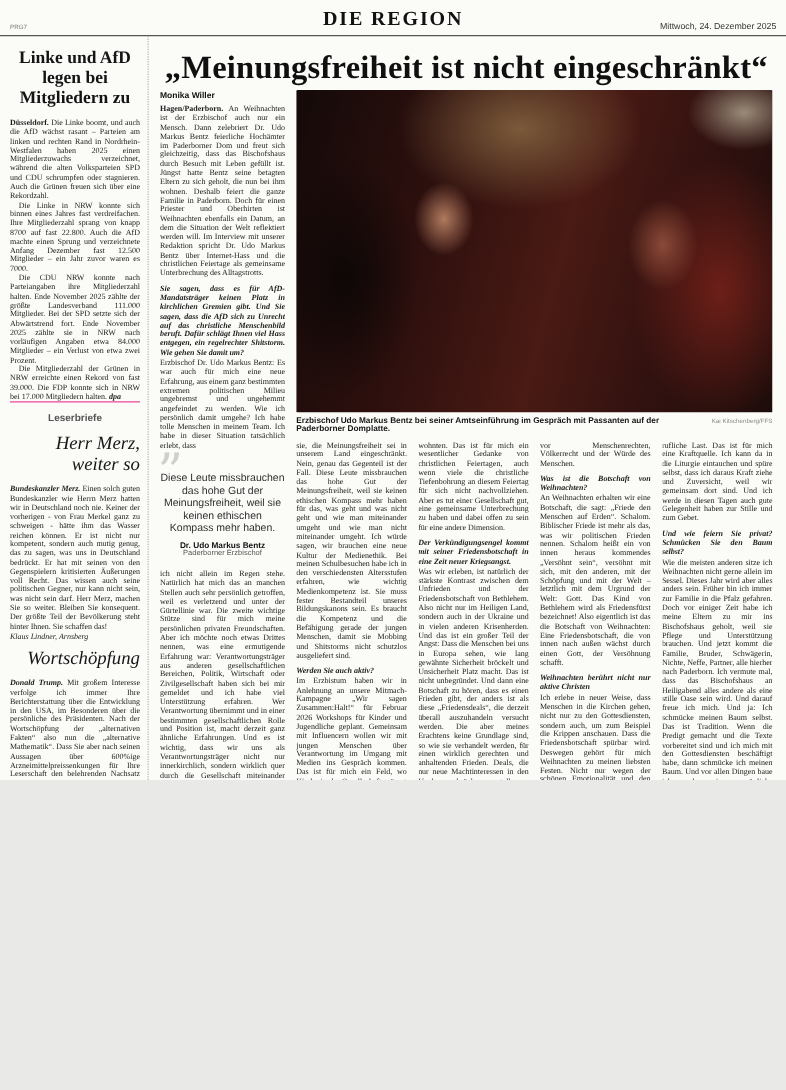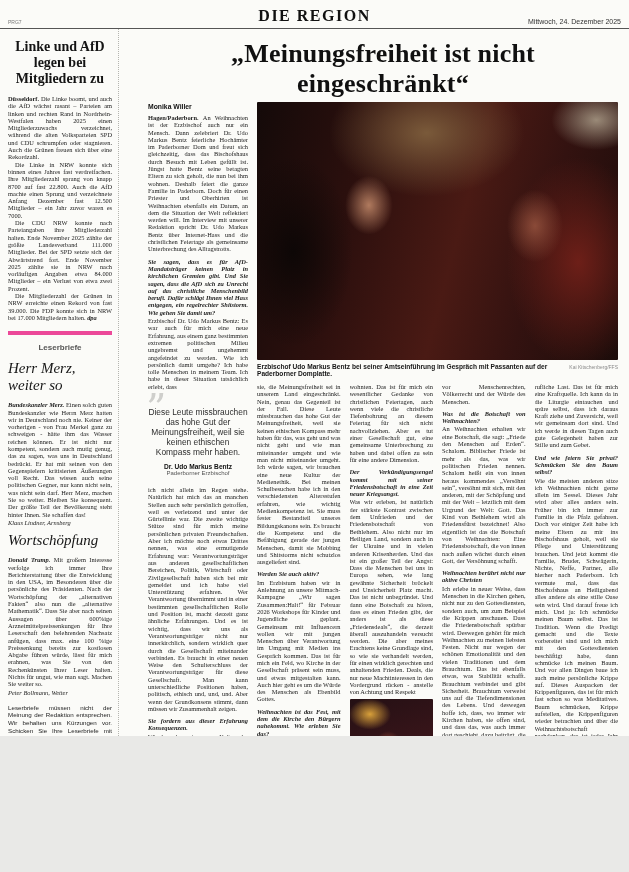--- a/index.html
+++ b/index.html
@@ -1,35 +1,35 @@
 <!DOCTYPE html>
 <html><head>
 <meta charset="utf-8">
 <style>
   html,body{margin:0;padding:0;background:#e9e9e7;}
-  .page{position:relative;width:629px;height:736px;background:#fbfbf8;overflow:hidden;
+  .page{position:relative;width:629px;height:624px;background:#fbfbf8;overflow:hidden;
         font-family:"Liberation Serif",serif;color:#1b1b1b;margin:0 auto;}
   
   .header{display:flex;align-items:flex-end;padding:5px 8px 3px 8px;border-bottom:1px solid #555;height:20px;}
   .pcode{flex:1;font-family:"Liberation Sans",sans-serif;font-size:5px;color:#777;}
   .section{font-size:16px;letter-spacing:1.5px;font-weight:bold;color:#111;}
   .date{flex:1;text-align:right;font-family:"Liberation Sans",sans-serif;font-size:7px;color:#333;}
-  .content{display:flex;height:843px;gap:20px;}
+  .content{display:flex;height:843px;}
   
   .leftcol{width:104px;padding:6px 6px 0 8px;border-right:1px dotted #b5b5b0;overflow:hidden;}
   .news-hl{font-size:14px;line-height:16px;text-align:center;font-weight:bold;margin:4px 2px 8px 2px;color:#141414;}
   .blk{margin:0;font-size:6.4px;line-height:7.3px;text-align:justify;color:#1c1c1c;}
   .indented .blk.body + .blk.body{text-indent:7px;}
   .lead{font-weight:bold;}
   .ilead{font-style:italic;font-weight:bold;}
   .tail-i{font-style:italic;font-weight:bold;}
   .blk.sig{font-style:italic;text-align:left;margin:1px 0 6px 0;}
-  .lb-section{margin-top:10px;border-top:4px solid #ec4899;padding-top:6px;}
+  .lb-section{border-top:1px solid #ec4899;padding-top:6px;}
   .lb-label{font-family:"Liberation Sans",sans-serif;font-weight:bold;font-size:8px;color:#555;text-align:center;margin:2px 0 8px 0;}
-  .letter-hl{font-size:15px;line-height:17px;font-style:italic;font-weight:normal;text-align:left;margin:6px 0 7px 0;color:#161616;}
+  .letter-hl{font-size:15px;line-height:17px;font-style:italic;font-weight:normal;text-align:right;margin:6px 0 7px 0;color:#161616;}
   .disclaimer{margin-top:8px;}
   .disclaimer .blk{font-family:"Liberation Sans",sans-serif;font-size:6.2px;line-height:7.6px;color:#222;}
   .contact{margin-top:9px;}
   .contact .blk{font-family:"Liberation Sans",sans-serif;text-align:center;font-size:6.2px;line-height:8.2px;color:#454545;}
   .contact .blk.cb{font-weight:bold;color:#111;}
   
   .main{flex:1;padding:2px 11px 0 9px;overflow:hidden;}
   .hl{font-size:26px;line-height:30px;font-weight:bold;text-align:center;margin:8px 0 3px 0;color:#101010;letter-spacing:0.2px;}
   .subhead{font-size:9px;font-weight:bold;text-align:center;margin:4px 0 7px 0;color:#1a1a1a;}
   .artrow{display:flex;gap:9px;}

